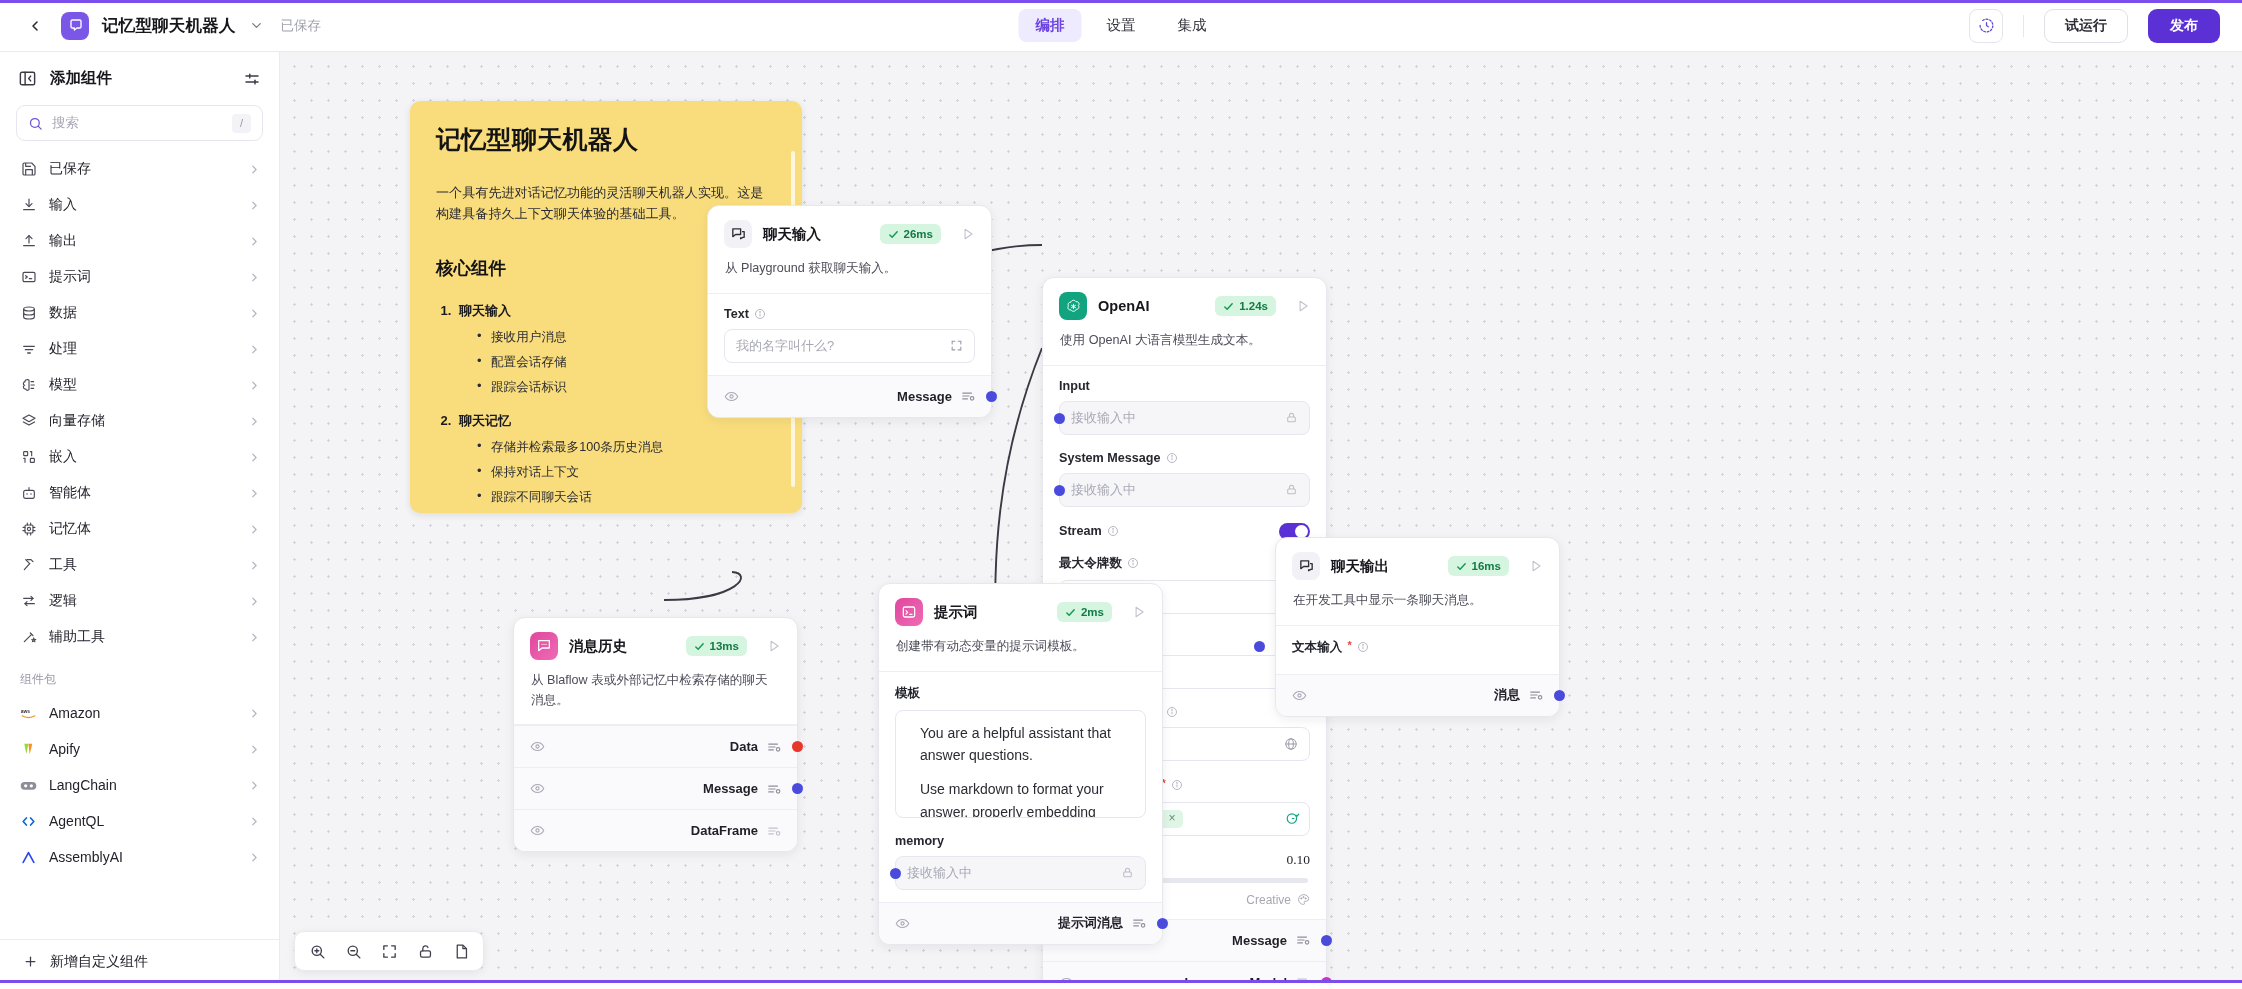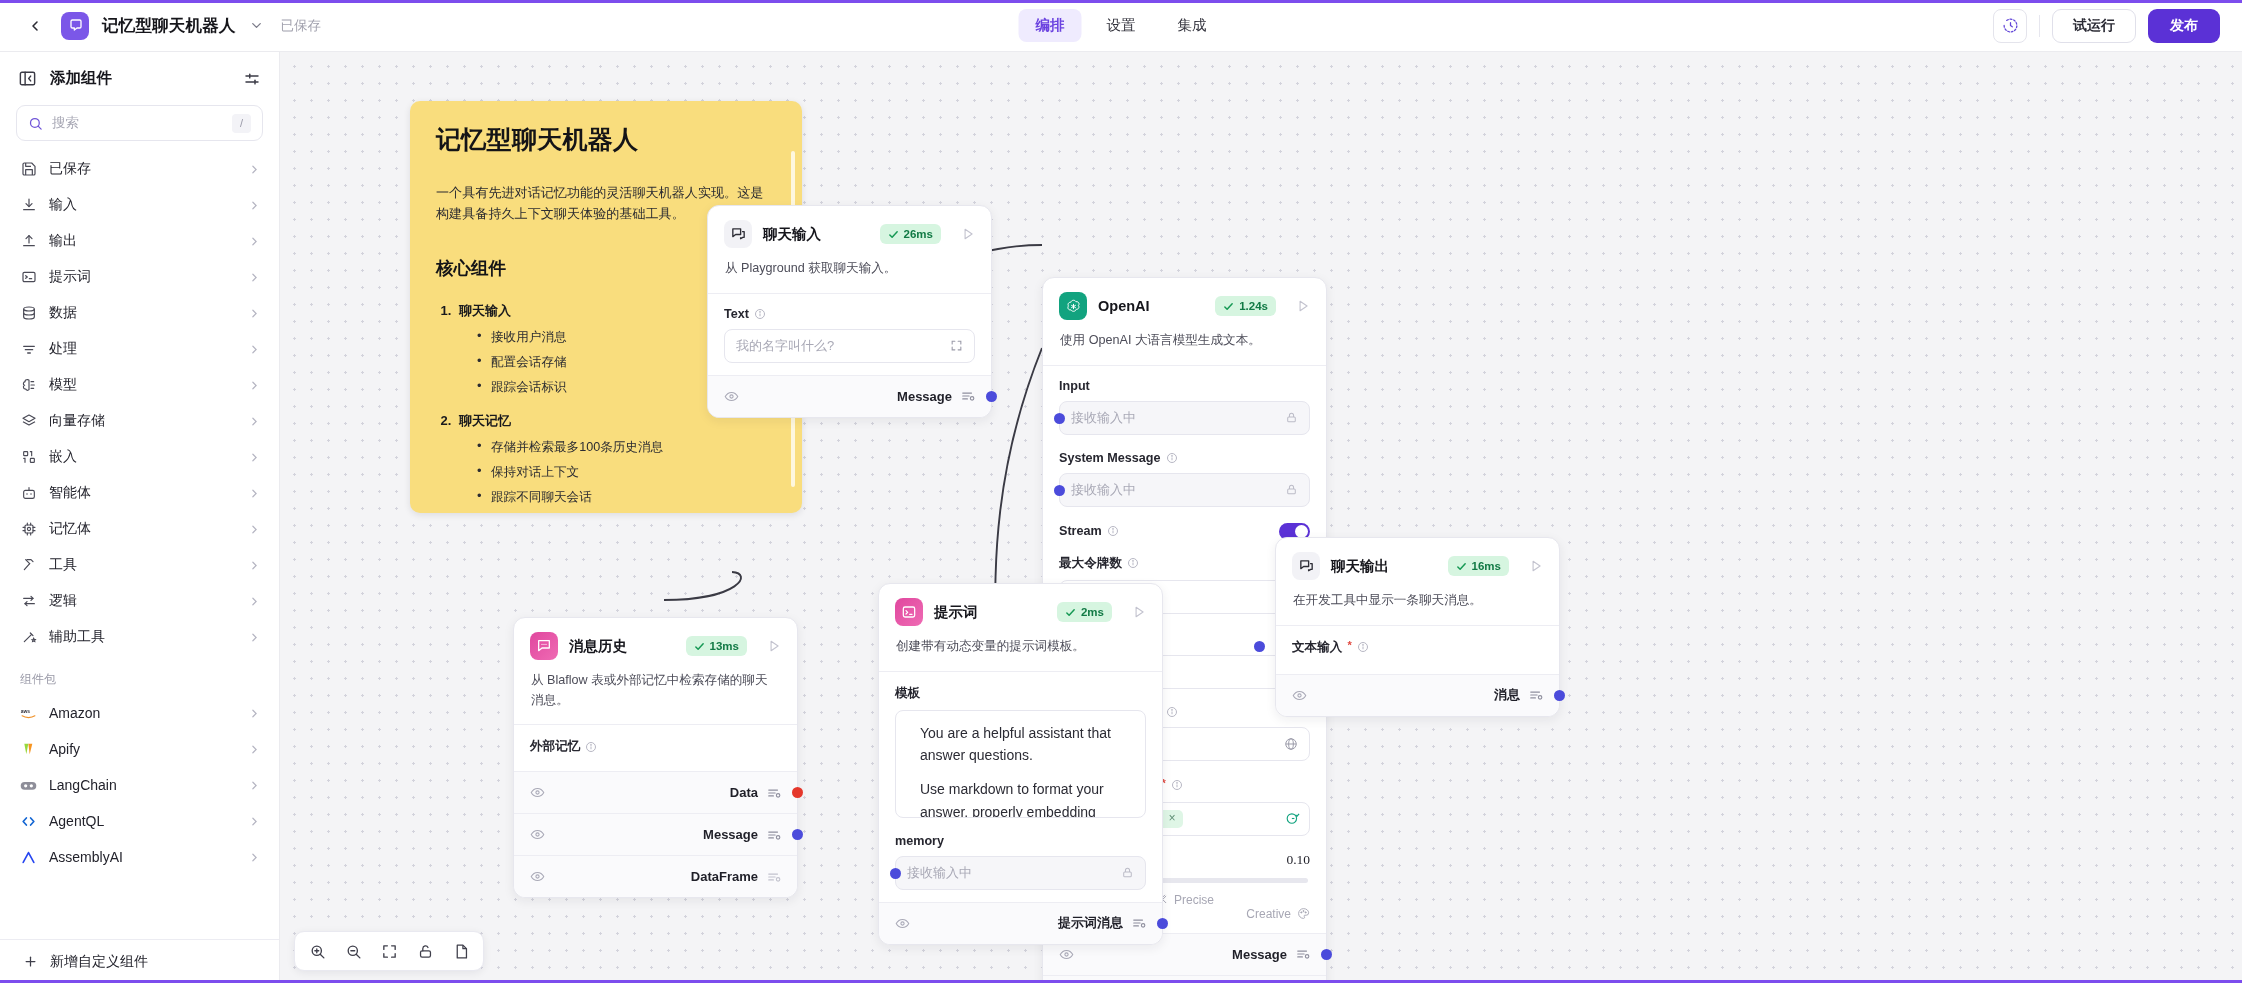--- a/index.html
+++ b/index.html
@@ -22,21 +22,21 @@
   .back-btn{width:26px;height:26px;display:flex;align-items:center;justify-content:center;border-radius:6px;cursor:pointer;color:#2b2b33;}
   .flow-badge{width:28px;height:28px;border-radius:8px;background:#7b57e8;display:flex;align-items:center;justify-content:center;}
   .flow-title{font-size:16.5px;font-weight:700;color:#16161b;letter-spacing:.2px;}
   .chev-sm{color:#7a7a88;display:flex;align-items:center;}
   .saved{font-size:13.5px;color:#a2a2ae;margin-left:4px;}
 
   .tb-center{position:absolute;left:50%;transform:translateX(-50%);display:flex;align-items:center;gap:8px;}
   .tab{font-size:14.5px;color:#33333d;padding:7px 17px;border-radius:8px;cursor:pointer;font-weight:500;}
   .tab.active{background:#efebfe;color:#6b43e0;font-weight:600;}
 
-  .tb-right{margin-left:auto;display:flex;align-items:center;gap:12px;}
+  .tb-right{margin-left:auto;display:flex;align-items:center;gap:20px;}
   .icon-btn{width:34px;height:34px;border:1px solid #e4e4ec;border-radius:8px;background:#fff;display:flex;align-items:center;justify-content:center;cursor:pointer;color:#6246d8;}
   .vdiv{width:1px;height:22px;background:#e6e6ee;}
   .btn-outline{height:34px;padding:0 20px;border:1px solid #e0e0ea;border-radius:9px;background:#fff;font-size:14px;font-weight:600;color:#2b2b35;display:flex;align-items:center;cursor:pointer;}
   .btn-primary{height:34px;padding:0 22px;border-radius:9px;background:#5b31d6;color:#fff;font-size:14px;font-weight:600;display:flex;align-items:center;cursor:pointer;border:none;}
 
   .body-row{flex:1;display:flex;min-height:0;position:relative;}
 
   
   .sidebar{width:280px;flex:0 0 280px;background:#fff;border-right:1px solid #ebebef;display:flex;flex-direction:column;position:relative;z-index:30;}
   .sb-head{display:flex;align-items:center;padding:16px 18px 10px 18px;gap:12px;}
@@ -124,21 +124,21 @@
   .chip{background:#dff6e6;color:#1b7f4d;border-radius:5px;padding:2px 7px;font-size:12px;font-family:"Liberation Mono","DejaVu Sans Mono",monospace;display:flex;align-items:center;gap:6px;}
   .chip .x{color:#5f8f75;cursor:pointer;font-size:12px;}
   .keybox .gic{margin-left:auto;color:#12a37f;display:flex;}
 
   .temp-head{display:flex;align-items:center;margin-bottom:9px;}
   .temp-head .tl{font-size:12.6px;font-weight:700;color:#26262f;}
   .temp-head .tv{margin-left:auto;font-size:13.5px;color:#1f1f28;font-family:Liberation Serif, serif;}
   .slider{height:5px;border-radius:3px;background:#e7e7ee;position:relative;margin:9px 2px 10px 2px;}
   .slider .fill{position:absolute;left:0;top:0;bottom:0;width:12%;background:#5b31d6;border-radius:3px;}
   .slider .knob{position:absolute;left:12%;top:50%;transform:translate(-50%,-50%);width:15px;height:15px;border-radius:50%;background:#5b31d6;}
-  .pc-row{display:flex;align-items:center;font-size:12px;color:#a7a7b4;flex-direction:column;}
+  .pc-row{display:flex;align-items:flex-start;font-size:12px;color:#a7a7b4;}
   .pc-row .r{margin-left:auto;display:flex;align-items:center;gap:6px;}
   .pc-row .l{display:flex;align-items:center;gap:6px;}
 
   .port{padding:0 16px;height:42px;display:flex;align-items:center;background:#fafafc;border-top:1px solid #ededf3;position:relative;}
   .port:first-of-type{border-top:1px solid #ededf3;}
   .port.last{border-radius:0 0 12px 12px;}
   .port .eye{color:#a9a9b7;display:flex;cursor:pointer;}
   .port .pn{margin-left:auto;font-size:13px;font-weight:700;color:#1f1f28;}
   .port .lst{margin-left:9px;color:#8e8e9d;display:flex;}
   .dot{position:absolute;width:11px;height:11px;border-radius:50%;z-index:20;}
@@ -894,32 +894,20 @@
             </div>
             <div class="play">
                 <svg width="14" height="14" viewBox="0 0 24 24" fill="none" stroke="currentColor" stroke-width="1.9" stroke-linejoin="round">
                   <polygon points="7 4 19 12 7 20"></polygon>
                 </svg>
               </div>
           </div>
           <div class="n-desc">从 Blaflow 表或外部记忆中检索存储的聊天消息。</div>
         </div>
         <div class="n-div"></div>
-        <div class="n-body" style="padding-bottom:16px;">
-          <div class="fl" style="margin-bottom:0;">
-            <span>外部记忆</span>
-            <span class="inf">
-                <svg width="12" height="12" viewBox="0 0 24 24" fill="none" stroke="currentColor" stroke-width="2">
-                  <circle cx="12" cy="12" r="9"></circle>
-                  <line x1="12" y1="11" x2="12" y2="16.5"></line>
-                  <circle cx="12" cy="7.8" r=".9" fill="currentColor"></circle>
-                </svg>
-              </span>
-          </div>
-        </div>
         <div class="port">
           <span class="eye">
               <svg width="15" height="15" viewBox="0 0 24 24" fill="none" stroke="currentColor" stroke-width="1.7">
                 <path d="M2 12s3.6-6.5 10-6.5S22 12 22 12s-3.6 6.5-10 6.5S2 12 2 12z"></path>
                 <circle cx="12" cy="12" r="2.6"></circle>
               </svg>
             </span>
           <span class="pn">Data</span>
           <span class="lst">
               <svg width="14" height="14" viewBox="0 0 24 24" fill="none" stroke="currentColor" stroke-width="1.9" stroke-linecap="round">

